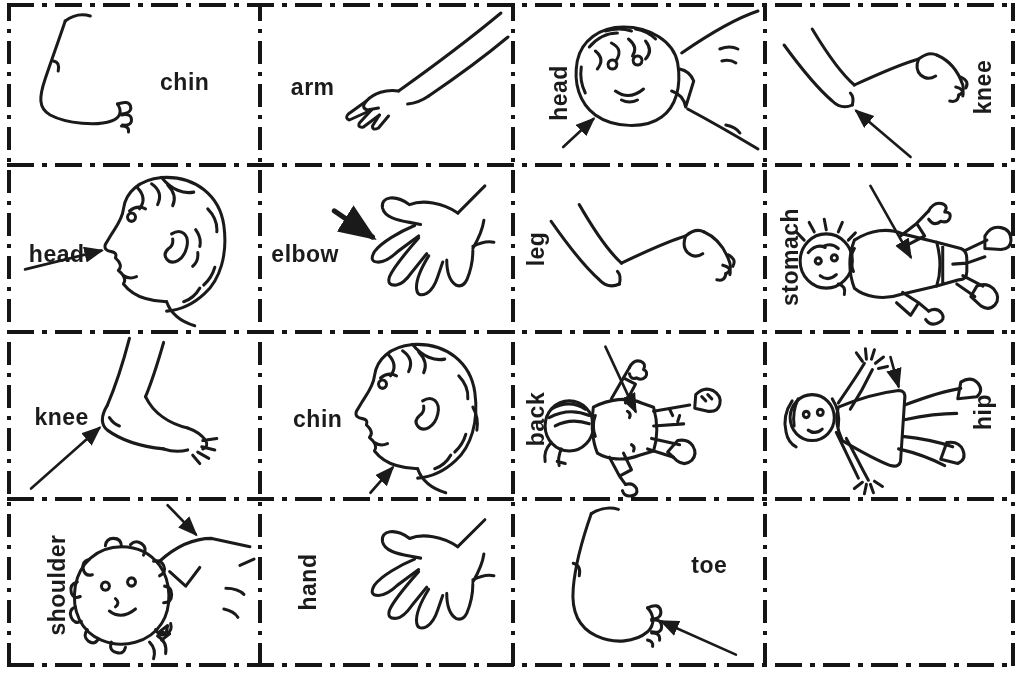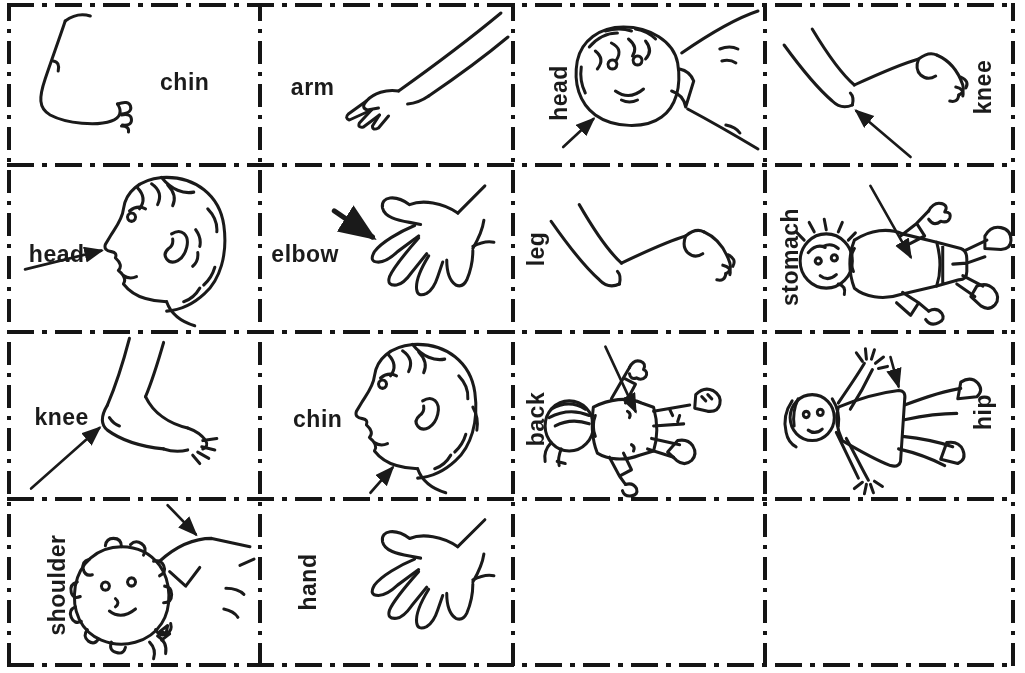--- a/index.html
+++ b/index.html
@@ -327,15 +327,32 @@
           <path d="M158 70 C147 82 133 98 129 107 Q126 116 136 115 Q143 114 151 103 L166 85"></path>
           <path d="M168 87 C161 98 155 111 156 119 Q157 127 166 123 Q173 119 177 107 L182 93"></path>
           <path d="M186 91 C186 102 189 111 195 115 Q202 118 206 110 C210 101 212 90 212 82"></path>
           <path d="M212 80 C218 70 222 60 223 53"></path>
           <path d="M212 78 Q224 72 233 74"></path>
         </g>
       </svg>
       <span class="lbl rot" style="left:19%;top:50%">hand</span>
     </div>
 
+    <div class="card">
+      <svg viewBox="0 0 250 160" preserveAspectRatio="none">
+        <defs>
+            <marker id="m16" markerWidth="9" markerHeight="8" refX="6.5" refY="3" orient="auto">
+              <path d="M0 0 L7.5 3 L0 6 Z" fill="#1a1a1a"></path>
+            </marker>
+          </defs>
+        <g class="art">
+          <path d="M80 14 C72 36 64 62 62 86 C60 108 67 124 85 132 C103 140 124 138 136 128 C144 121 142 111 136 105"></path>
+          <path d="M80 14 Q94 6 107 10"></path>
+          <path d="M62 62 q8 2 6 12"></path>
+          <path d="M136 105 q11 -5 13 2 q2 8 -9 9 M140 117 q10 -2 10 6 q0 7 -10 5 M140 129 q9 0 8 7 M136 136 q6 1 5 6"></path>
+        </g>
+        <path class="arrow" d="M224 150 L150 118" marker-end="url(#m16)"></path>
+      </svg>
+      <span class="lbl" style="left:79%;top:40%">toe</span>
+    </div>
 
   </div>
 </div>
 
 </body></html>

